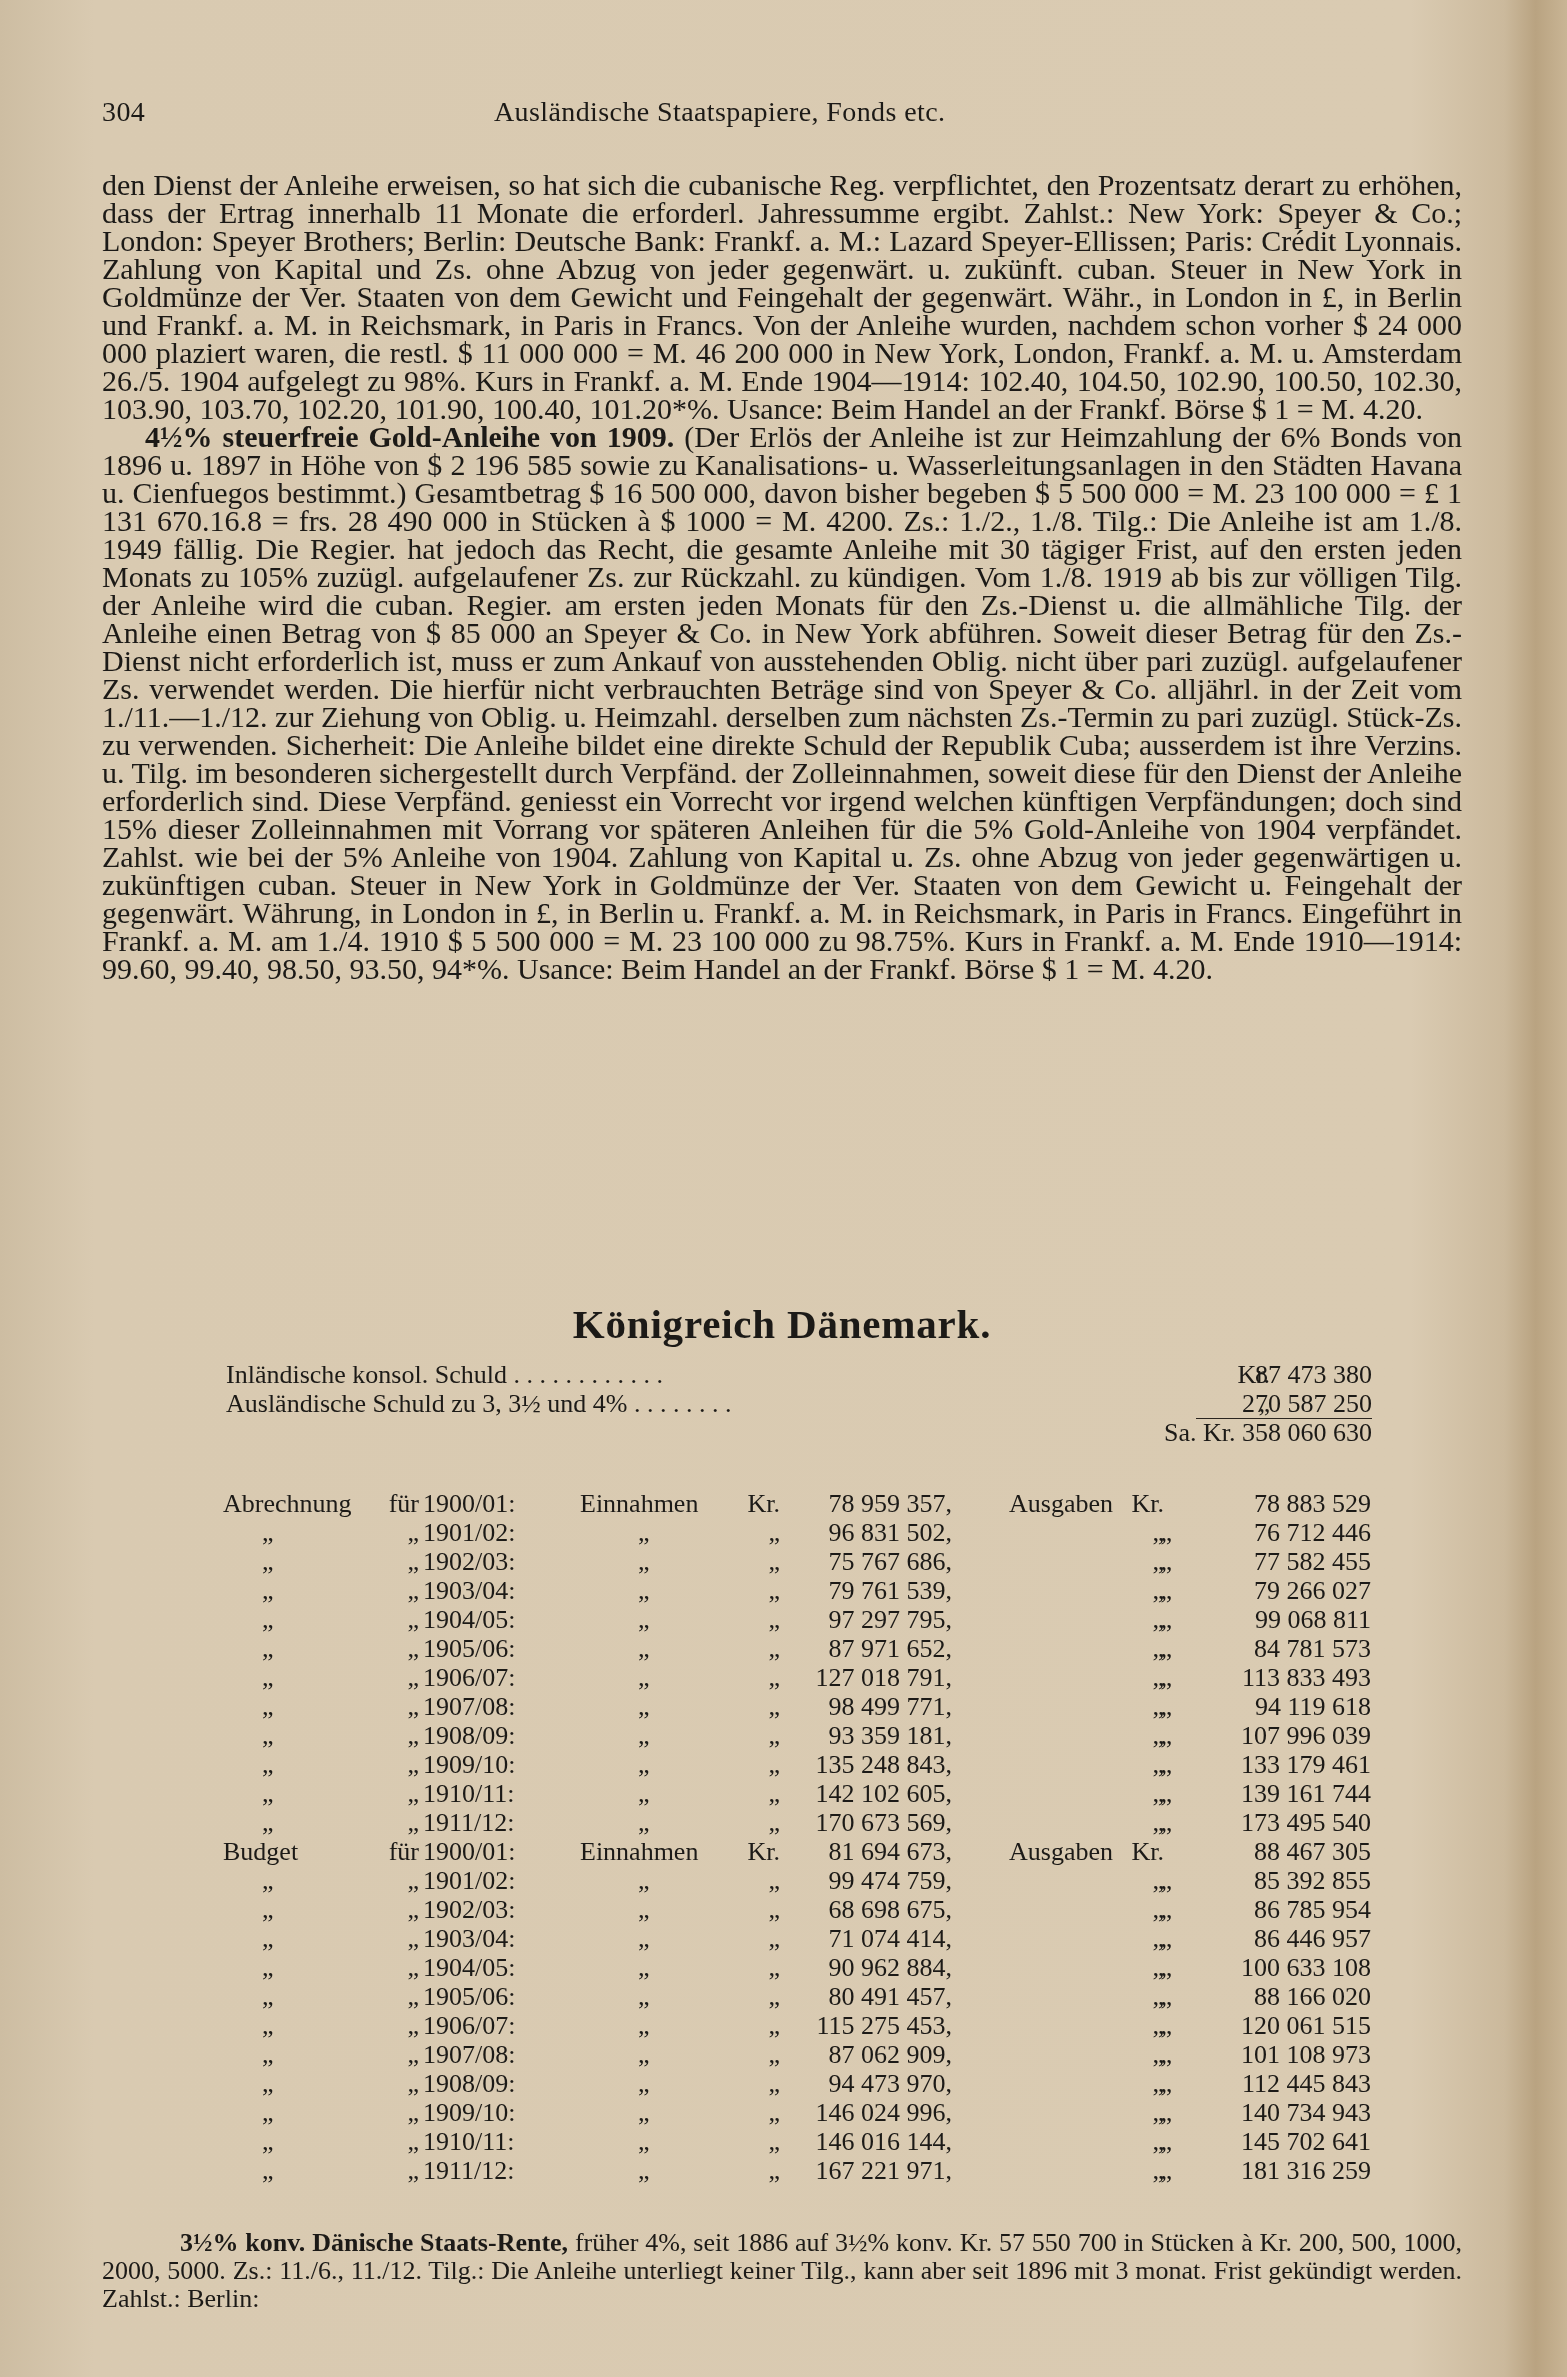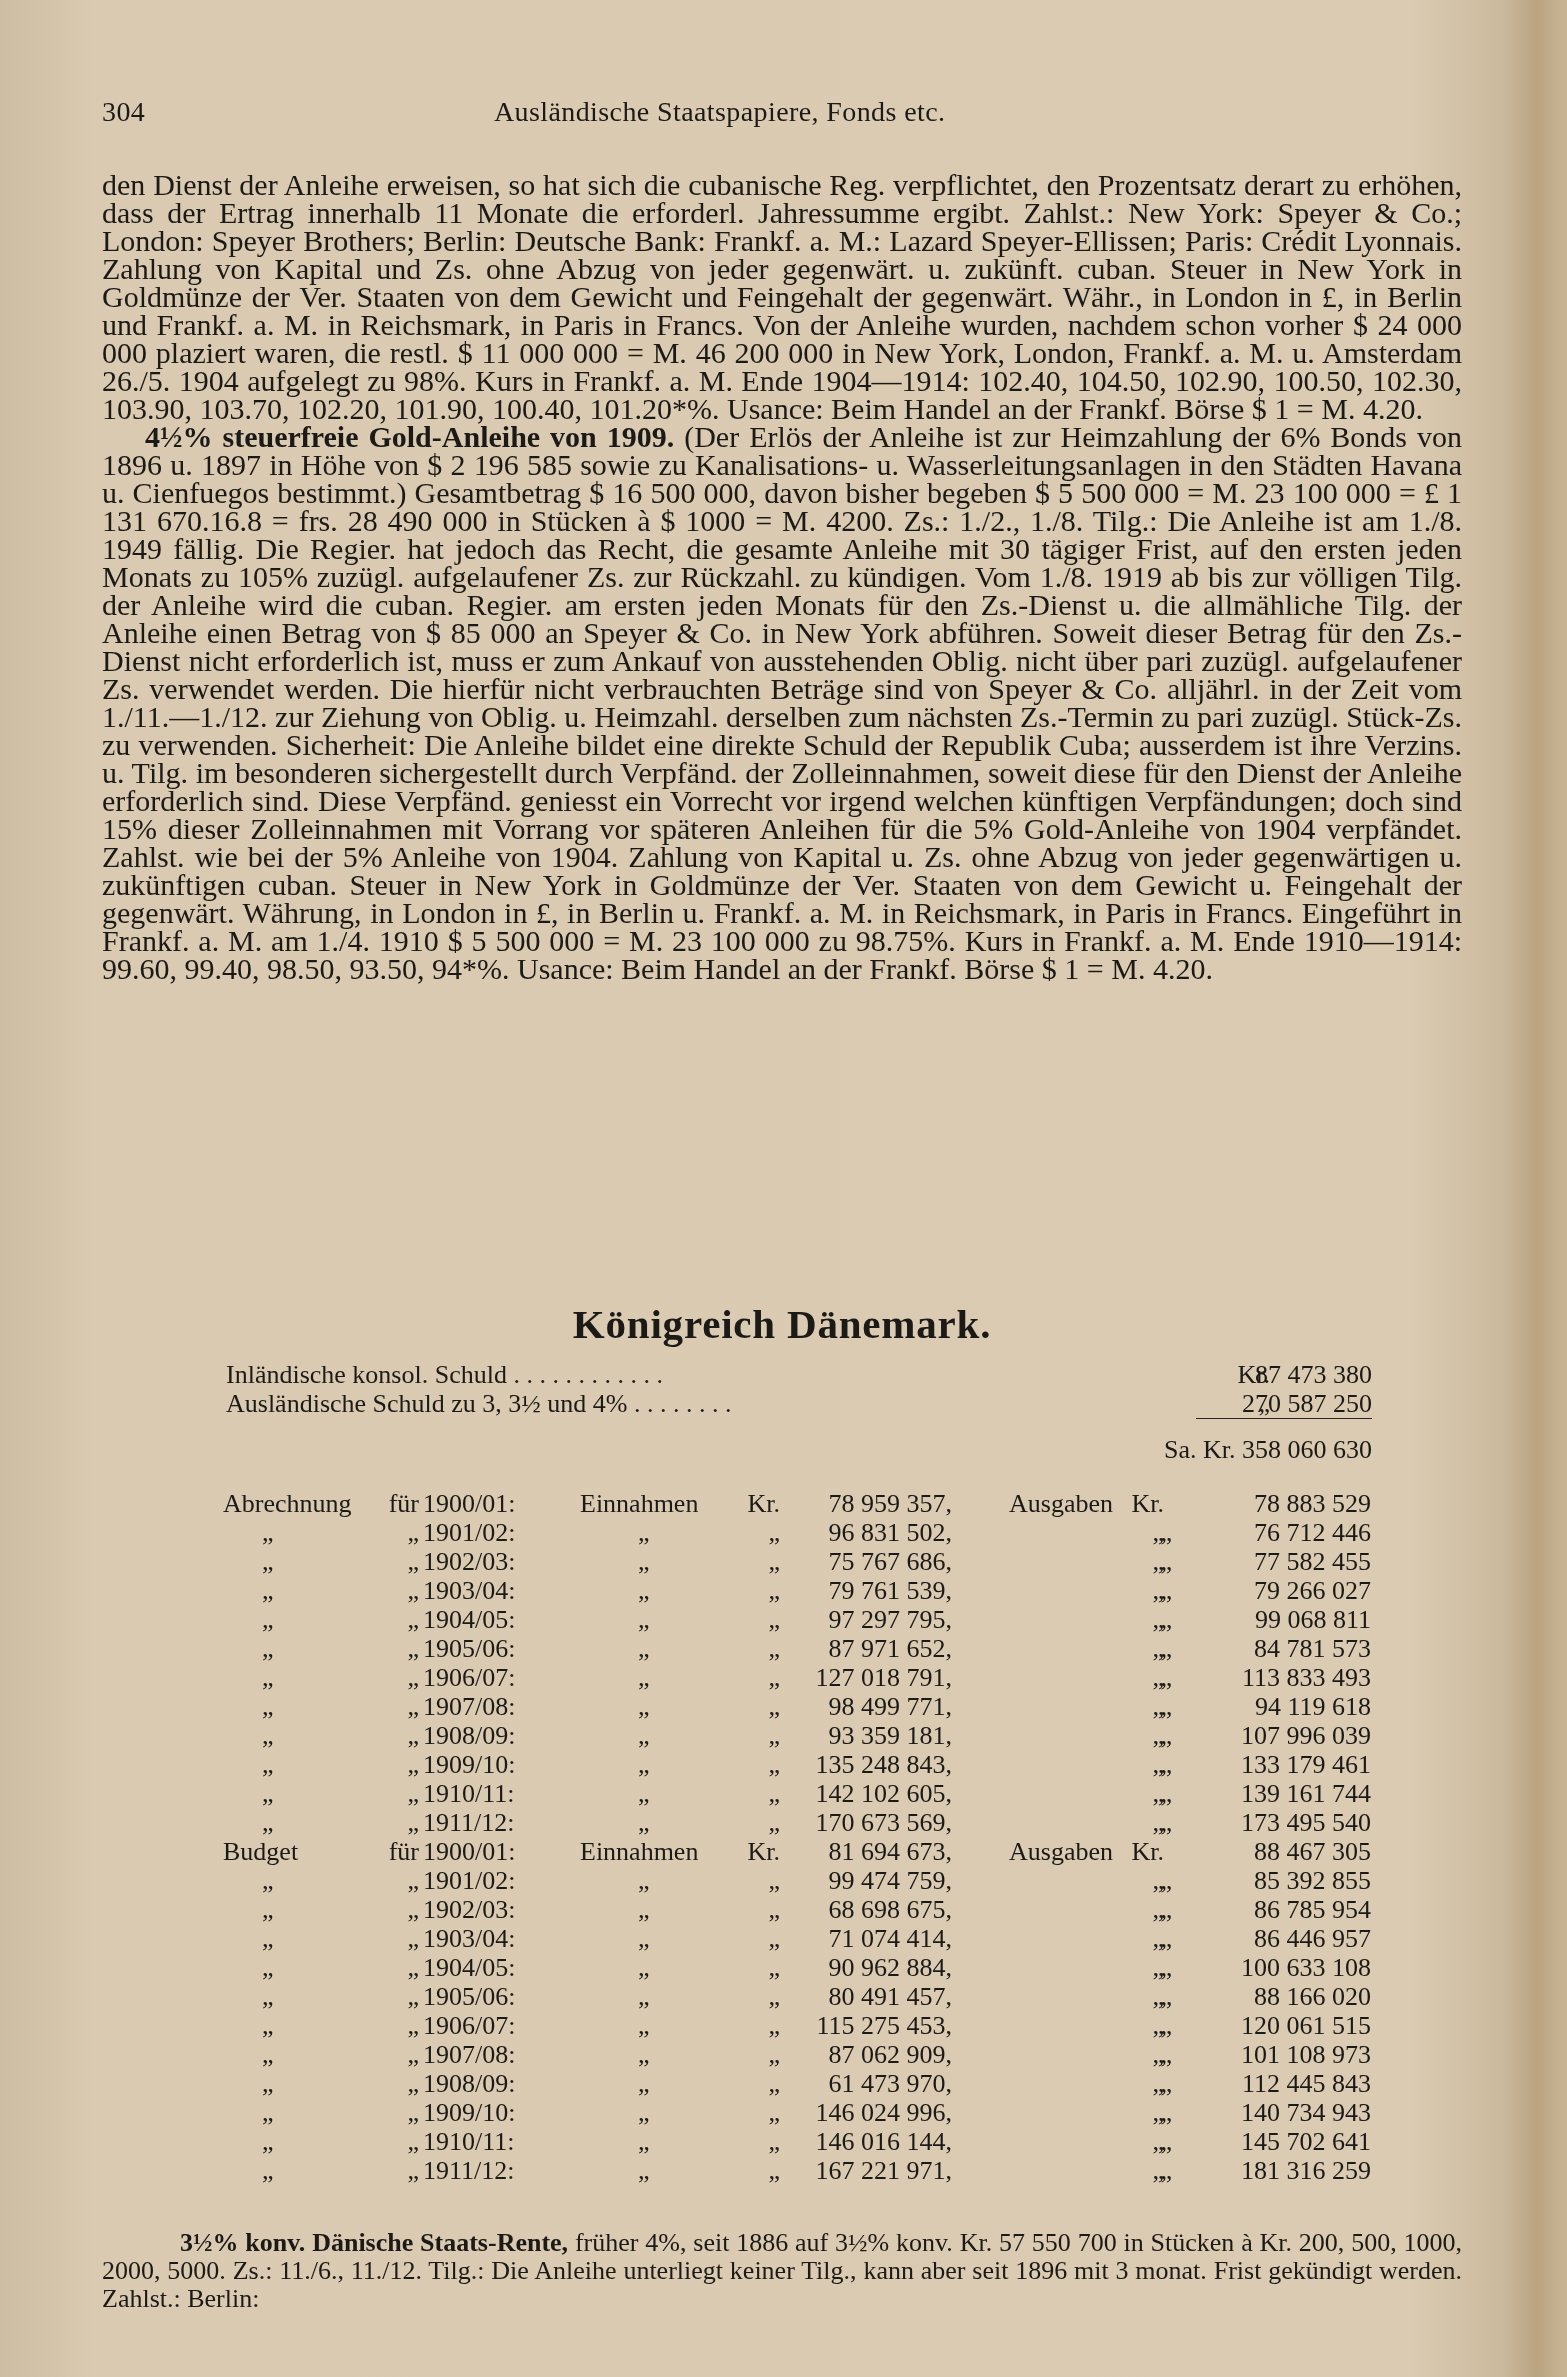--- a/index.html
+++ b/index.html
@@ -79,21 +79,21 @@
       <span class="cur">Kr.</span>
       <span class="amt">87 473 380</span>
     </div>
     <div class="row">
       <span class="lbl ind">Ausländische Schuld zu 3, 3½ und 4% . . . . . . . .</span>
       <span class="cur">„</span>
       <span class="amt">270 587 250</span>
     </div>
     <div class="row">
       <span class="rule"></span>
-      <span class="amt" style="width:259px;margin-top:17px;"><span>Sa.</span> <span>Kr.</span> <span>358 060 630</span></span>
+      <span class="amt" style="width:259px;"><span>Sa.</span> <span>Kr.</span> <span>358 060 630</span></span>
     </div>
   </div>
 
   <div class="tbl" id="fin-table">
       <div class="r">
         <span class="c0">Abrechnung</span>
         <span class="c1">für</span>
         <span class="c2">1900/01:</span>
         <span class="c3">Einnahmen</span>
         <span class="c4">Kr.</span>
@@ -310,21 +310,21 @@
         <span class="c6 q">„</span>
         <span class="c7">„</span>
         <span class="c8">101 108 973</span>
       </div>
       <div class="r">
         <span class="c0 q">„</span>
         <span class="c1">„</span>
         <span class="c2">1908/09:</span>
         <span class="c3 q">„</span>
         <span class="c4">„</span>
-        <span class="c5">61 473 970,</span>
+        <span class="c5">94 473 970,</span>
         <span class="c6 q">„</span>
         <span class="c7">„</span>
         <span class="c8">112 445 843</span>
       </div>
       <div class="r">
         <span class="c0 q">„</span>
         <span class="c1">„</span>
         <span class="c2">1909/10:</span>
         <span class="c3 q">„</span>
         <span class="c4">„</span>

